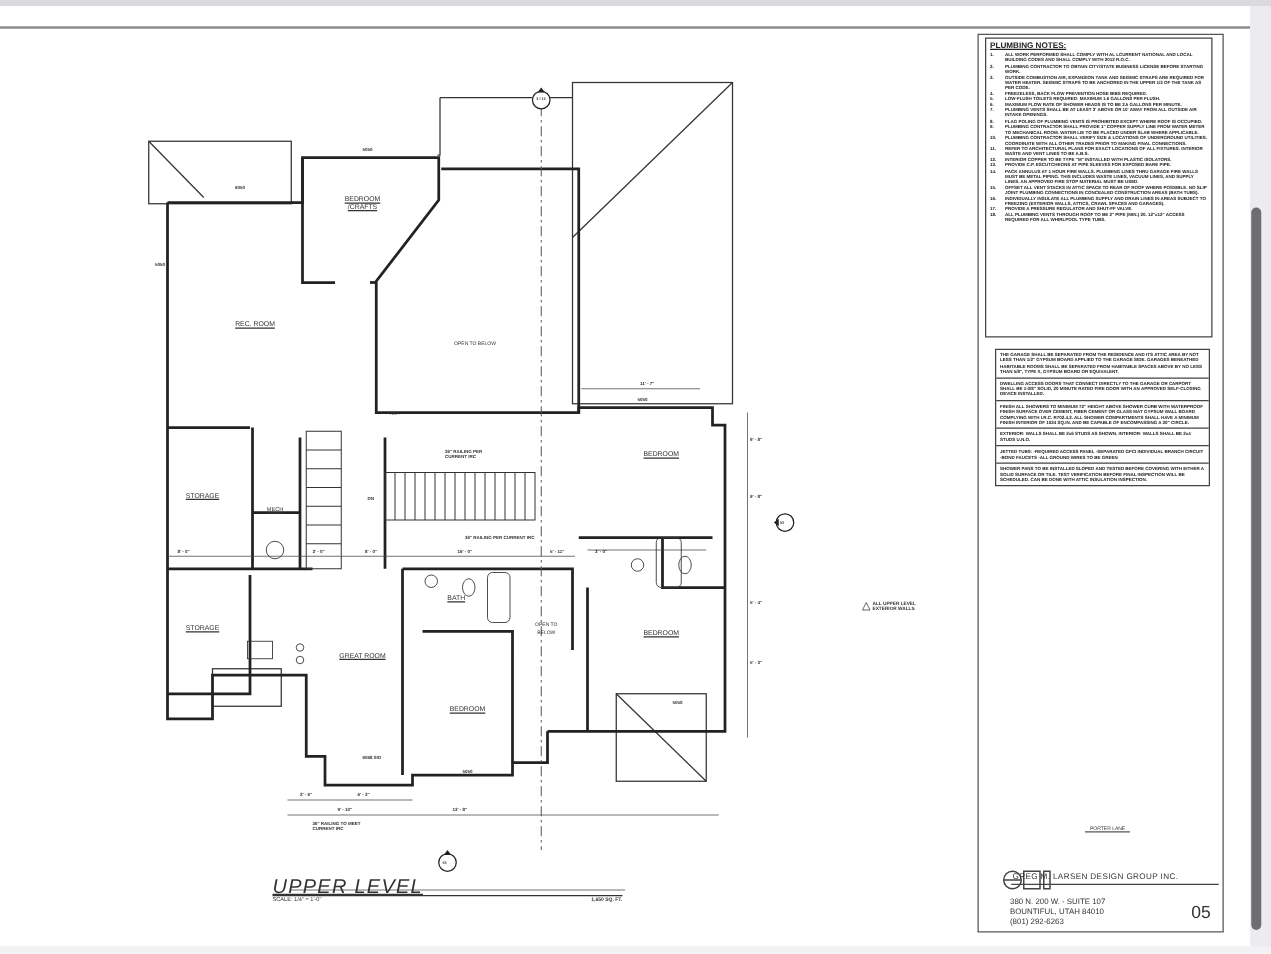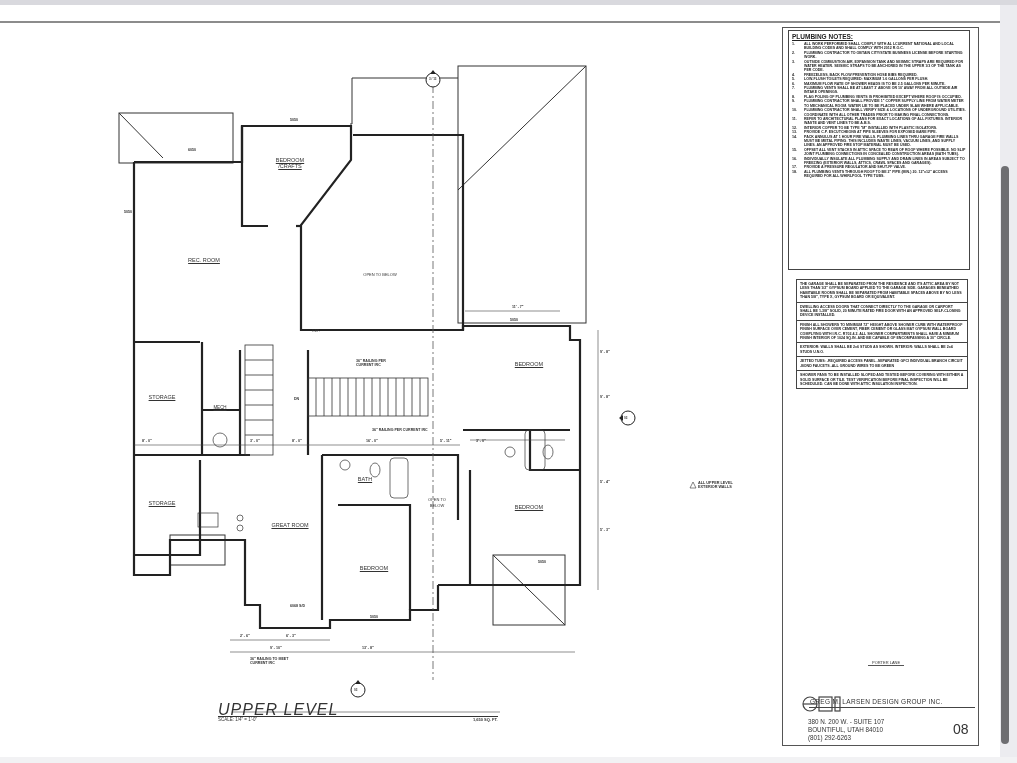--- a/index.html
+++ b/index.html
@@ -297,14 +297,14 @@
 </div>
 
 <div class="title-block">
   <div class="firm">GREG M. LARSEN DESIGN GROUP INC.</div>
   <div class="firm-line"></div>
   <div class="addr">
     <div>380 N. 200 W. - SUITE 107</div>
     <div>BOUNTIFUL, UTAH 84010</div>
     <div>(801) 292-6263</div>
   </div>
-  <div class="sheet">08</div>
+  <div class="sheet">05</div>
 </div>
 
 </body></html>

